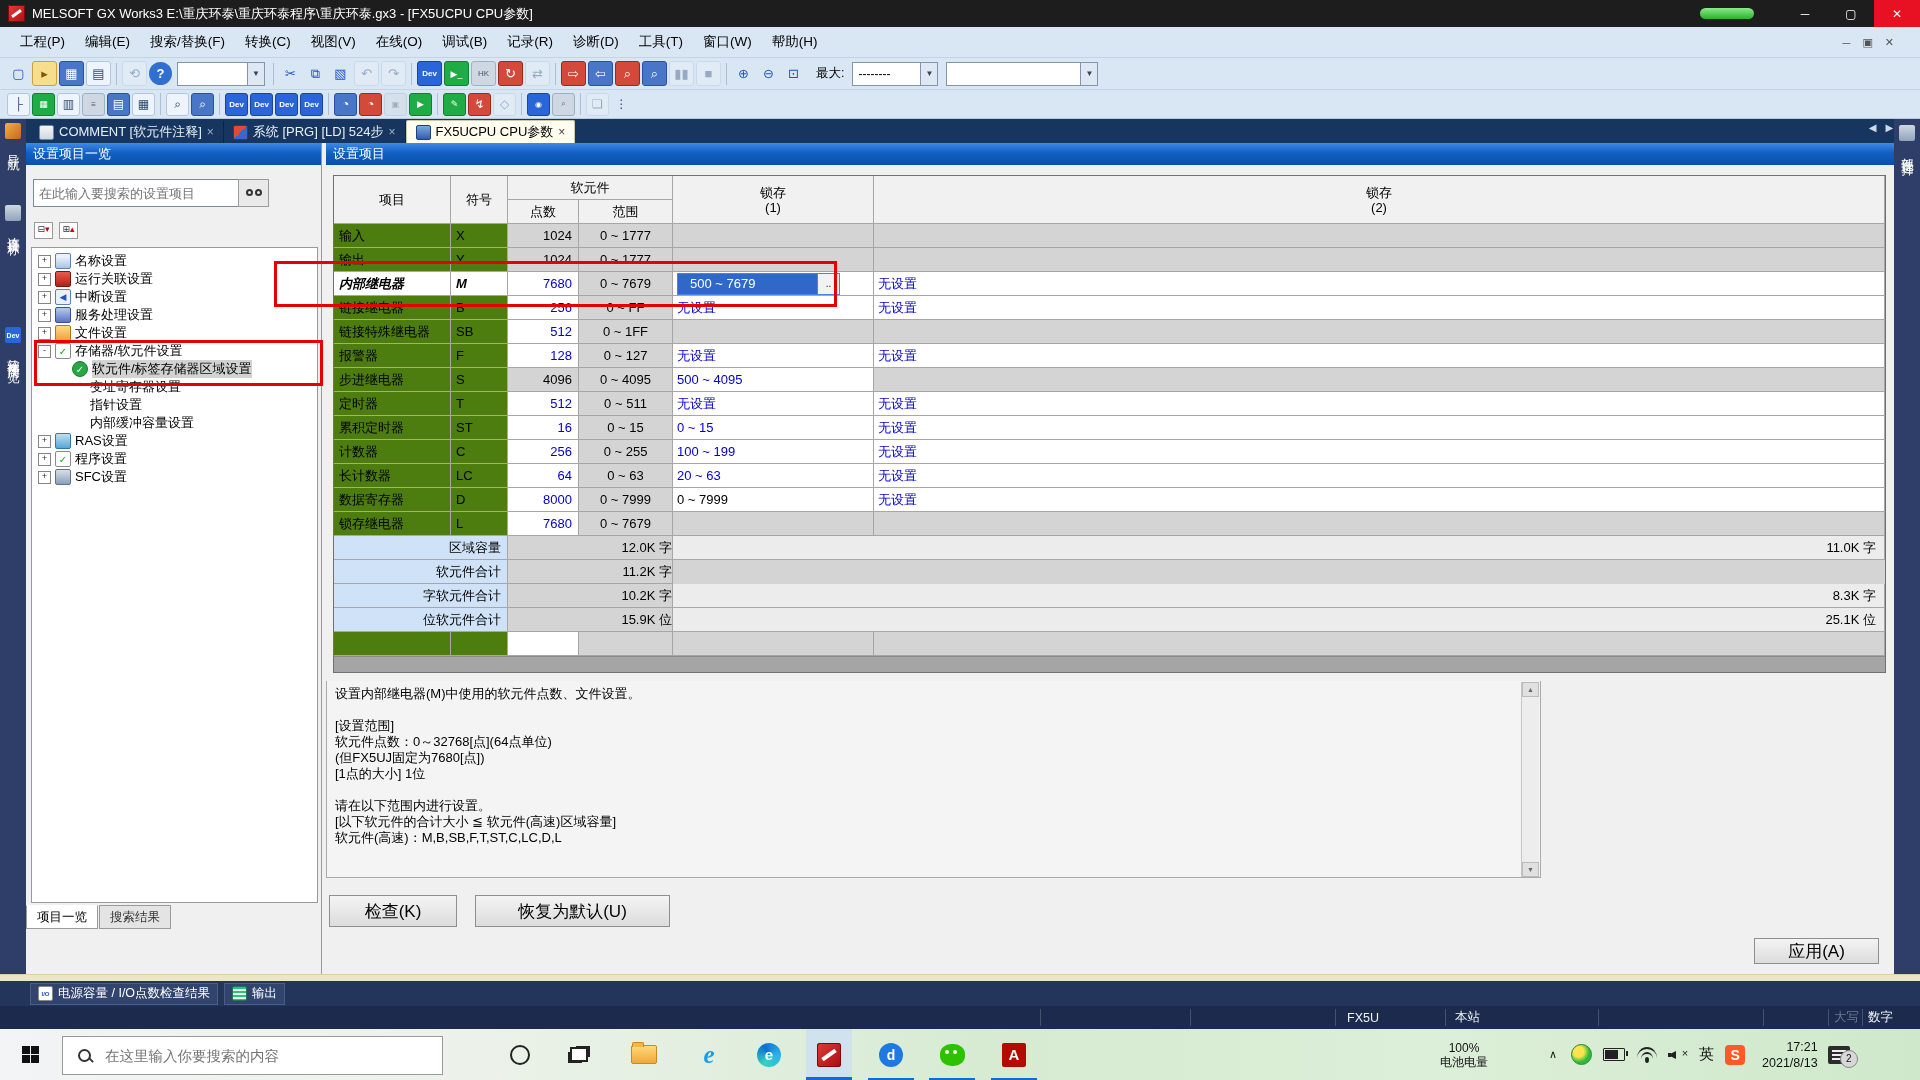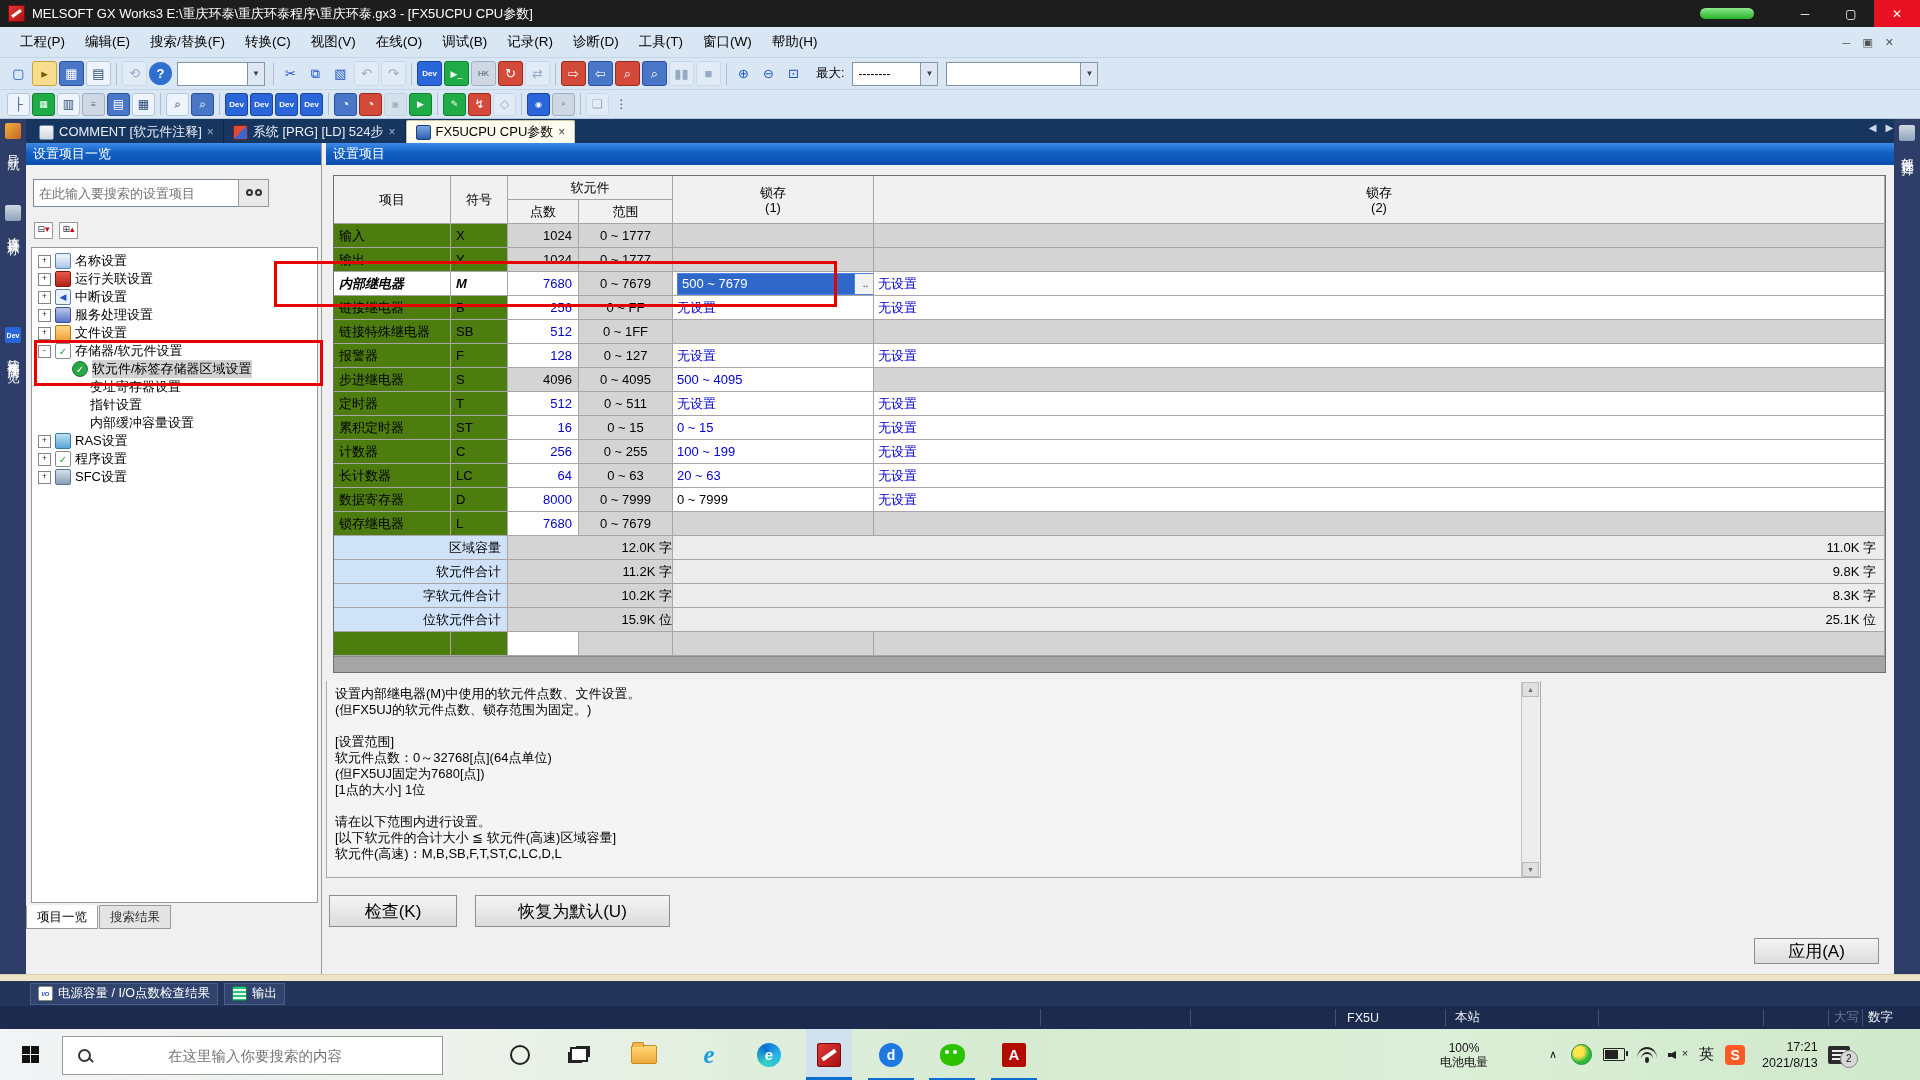--- a/index.html
+++ b/index.html
@@ -106,21 +106,21 @@
   .w-item{width:117px;} .w-sym{width:57px;} .w-pts{width:71px;} .w-rng{width:94px;} .w-l1{width:201px;} .w-l2{width:1011px;}
   .c.item,.c.sym{background:#4d7c0f;padding-left:5px;}
   .trow.emph .c.item,.trow.emph .c.sym{background:#fff;font-weight:bold;font-style:italic;}
   .c.pts{justify-content:flex-end;padding-right:6px;color:#0000cc;}
   .c.pts.fixed{background:#d4d4d4;color:#000;}
   .c.rng{justify-content:center;background:#d4d4d4;}
   .c.latch{padding-left:4px;color:#0000cc;}
   .c.latch.blk{color:#000;}
   .c.latch.dis{background:#d4d4d4;}
   .editwrap{display:flex;align-items:center;height:22px;border:1px solid #4a82e8;box-sizing:border-box;}
-  .selbg{width:176px;height:100%;background:#2f68c8;color:#fff;display:flex;align-items:center;padding-left:4px;box-sizing:border-box;}
+  .selbg{width:139px;height:100%;background:#2f68c8;color:#fff;display:flex;align-items:center;padding-left:12px;box-sizing:border-box;}
   .dotbtn{width:21px;height:100%;background:#f2f2f2;border-left:1px solid #4a82e8;display:flex;align-items:center;justify-content:center;font-size:10px;color:#222;}
   .c.tlab{width:174px;background:#cfe2f7;justify-content:flex-end;padding-right:6px;}
   .c.tval{width:165px;background:#d4d4d4;justify-content:flex-end;}
   .c.trest{width:1212px;background:#ececec;justify-content:flex-end;padding-right:8px;}
   .band{height:15px;background:#a5a5a5;border-top:1px solid #8a8a8a;}
   
   .descpanel{position:absolute;left:0;top:538px;width:1215px;}
   .descpanel .phead{position:relative;}
   .descbody{position:relative;width:100%;height:197px;background:#f4f4f4;border:1px solid #aaa;border-top:none;box-sizing:border-box;
     padding:5px 26px 0 8px;font-size:13px;line-height:16px;}
@@ -141,21 +141,21 @@
   .sdiv{position:absolute;top:3px;bottom:3px;width:1px;background:#44546e;}
   .stext{position:absolute;top:0;height:23px;display:flex;align-items:center;}
   .stext.dim{color:#6b7894;}
   
   .taskbar{left:0;top:1029px;width:1920px;height:51px;
     background:linear-gradient(90deg,#f2f4f5 0%,#ecf2ea 25%,#d6ebd2 52%,#dcefd8 75%,#cfe8cb 100%);}
   .startbtn{position:absolute;left:0;top:0;width:60px;height:51px;display:flex;align-items:center;justify-content:center;}
   .winlogo{display:grid;grid-template-columns:8px 8px;grid-template-rows:8px 8px;gap:1px;}
   .winlogo span{background:#111;}
   .tsearch{position:absolute;left:62px;top:7px;width:379px;height:37px;background:#fff;border:1px solid #9a9a9a;display:flex;align-items:center;color:#444;}
-  .tsearch input{border:none;outline:none;font-size:14.5px;font-family:inherit;width:300px;color:#333;background:transparent;text-align:center;}
+  .tsearch input{border:none;outline:none;font-size:14.5px;font-family:inherit;width:300px;color:#333;background:transparent;}
   .mag{position:relative;width:16px;height:16px;margin:0 10px 0 14px;}
   .mag::before{content:"";position:absolute;left:1px;top:1px;width:9px;height:9px;border:2px solid #333;border-radius:50%;}
   .mag::after{content:"";position:absolute;left:11px;top:11px;width:6px;height:2px;background:#333;transform:rotate(45deg);}
   .tslot{position:absolute;top:0;width:46px;height:51px;display:flex;align-items:center;justify-content:center;}
   .tslot.open{box-shadow:inset 0 -2px 0 #0a6fd1;}
   .tslot.active{background:#cfe2ee;box-shadow:inset 0 -3px 0 #0a6fd1;}
   .ic-cortana{width:20px;height:20px;border:2.5px solid #222;border-radius:50%;box-sizing:border-box;}
   .ic-taskview{width:18px;height:15px;border:2px solid #222;box-sizing:border-box;background:#fff;box-shadow:-4px 3px 0 -2px #222,4px -3px 0 -2px #222;}
   .ic-folder{position:relative;width:24px;height:17px;background:linear-gradient(180deg,#ffd977,#f0a83c);border:1px solid #c98a1e;border-radius:2px;}
   .ic-folder::before{content:"";position:absolute;left:0;top:-4px;width:10px;height:4px;background:#f0b84c;border:1px solid #c98a1e;border-bottom:none;border-radius:2px 2px 0 0;}
@@ -558,21 +558,20 @@
           <div class="c latch w-l2 dis"></div>
         </div>
         <div class="trow">
           <div class="c tlab">区域容量</div>
           <div class="c tval">12.0K 字</div>
           <div class="c trest">11.0K 字</div>
         </div>
         <div class="trow">
           <div class="c tlab">软元件合计</div>
           <div class="c tval">11.2K 字</div>
-          <div class="c trest">9.8K 字</div>
         </div>
         <div class="trow">
           <div class="c tlab">字软元件合计</div>
           <div class="c tval">10.2K 字</div>
           <div class="c trest">8.3K 字</div>
         </div>
         <div class="trow">
           <div class="c tlab">位软元件合计</div>
           <div class="c tval">15.9K 位</div>
           <div class="c trest">25.1K 位</div>
@@ -588,21 +587,20 @@
         <div class="band"></div>
       </div>
 
     <div class="descpanel">
       <div class="descbody" id="descbody">
         <div class="dscroll">
           <span class="dsbtn" style="top:0;">▲</span>
           <span class="dsbtn" style="bottom:0;">▼</span>
         </div>
       <div class="desc-line">设置内部继电器(M)中使用的软元件点数、文件设置。</div>
-          <div class="desc-line">(但FX5UJ的软元件点数、锁存范围为固定。)</div>
           <div class="desc-line"></div>
           <div class="desc-line">[设置范围]</div>
           <div class="desc-line">软元件点数：0～32768[点](64点单位)</div>
           <div class="desc-line">(但FX5UJ固定为7680[点])</div>
           <div class="desc-line">[1点的大小] 1位</div>
           <div class="desc-line"></div>
           <div class="desc-line">请在以下范围内进行设置。</div>
           <div class="desc-line">[以下软元件的合计大小 ≦ 软元件(高速)区域容量]</div>
           <div class="desc-line">软元件(高速)：M,B,SB,F,T,ST,C,LC,D,L</div>
         </div>

